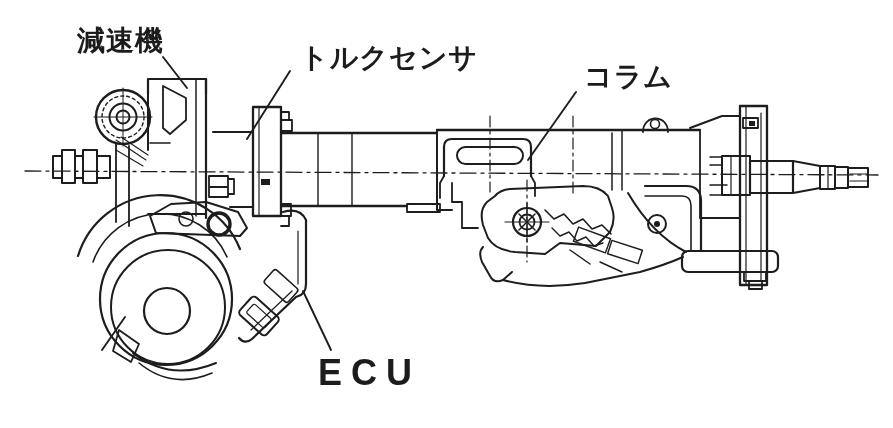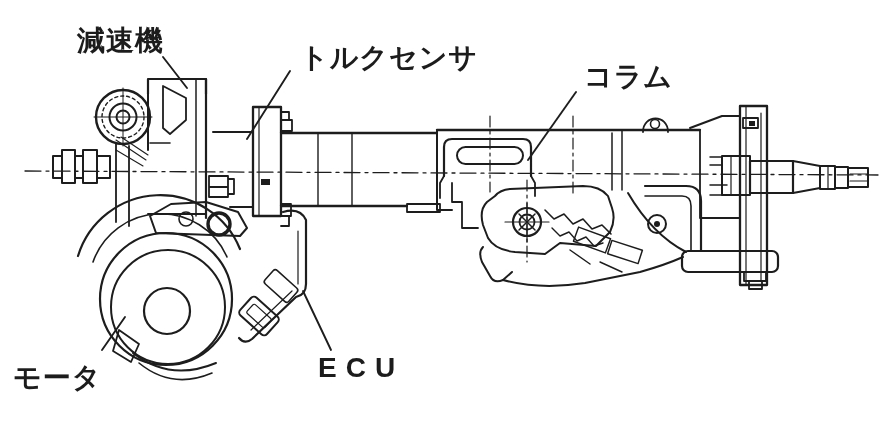--- a/index.html
+++ b/index.html
@@ -13,21 +13,21 @@
   #artwork{position:absolute;left:0;top:0;}
   .ink{stroke:#1d1d1d;fill:none;stroke-linecap:round;stroke-linejoin:round;}
   .label{
     position:absolute;
     color:#1c1c1c;
     font-weight:600;
     white-space:nowrap;
     user-select:none;
   }
   .lbl-jp{font-size:28px;letter-spacing:1px;}
-  .lbl-ecu{font-size:28px;letter-spacing:9px;font-weight:600;}
+  .lbl-ecu{font-size:36px;letter-spacing:9px;font-weight:600;}
 </style>
 </head>
 <body>
 
 <div id="stage">
 
   <svg id="artwork" width="893" height="428" viewBox="0 0 893 428">
 
     <g>
       <path class="ink" d="M25,171 L878,175" stroke-width="1.3" stroke-dasharray="16 5 3 5"></path>
@@ -175,16 +175,15 @@
       <path class="ink" stroke-width="1.9" d="M331,350 L303,291"></path>
     </g>
   </svg>
 
   <div class="label lbl-jp" style="left:77px;top:22px;">減速機</div>
 
   <div class="label lbl-jp" style="left:276px;top:39px;margin-left:24px;">トルクセンサ</div>
 
   <div class="label lbl-jp" style="left:561px;top:58px;margin-left:23px;">コラム</div>
 
-  <div class="label lbl-jp" style="left:13px;top:359px;">モータ</div>
 
   <div class="label lbl-ecu" style="left:318px;top:352px;">ECU</div>
 </div>
 
 </body></html>

